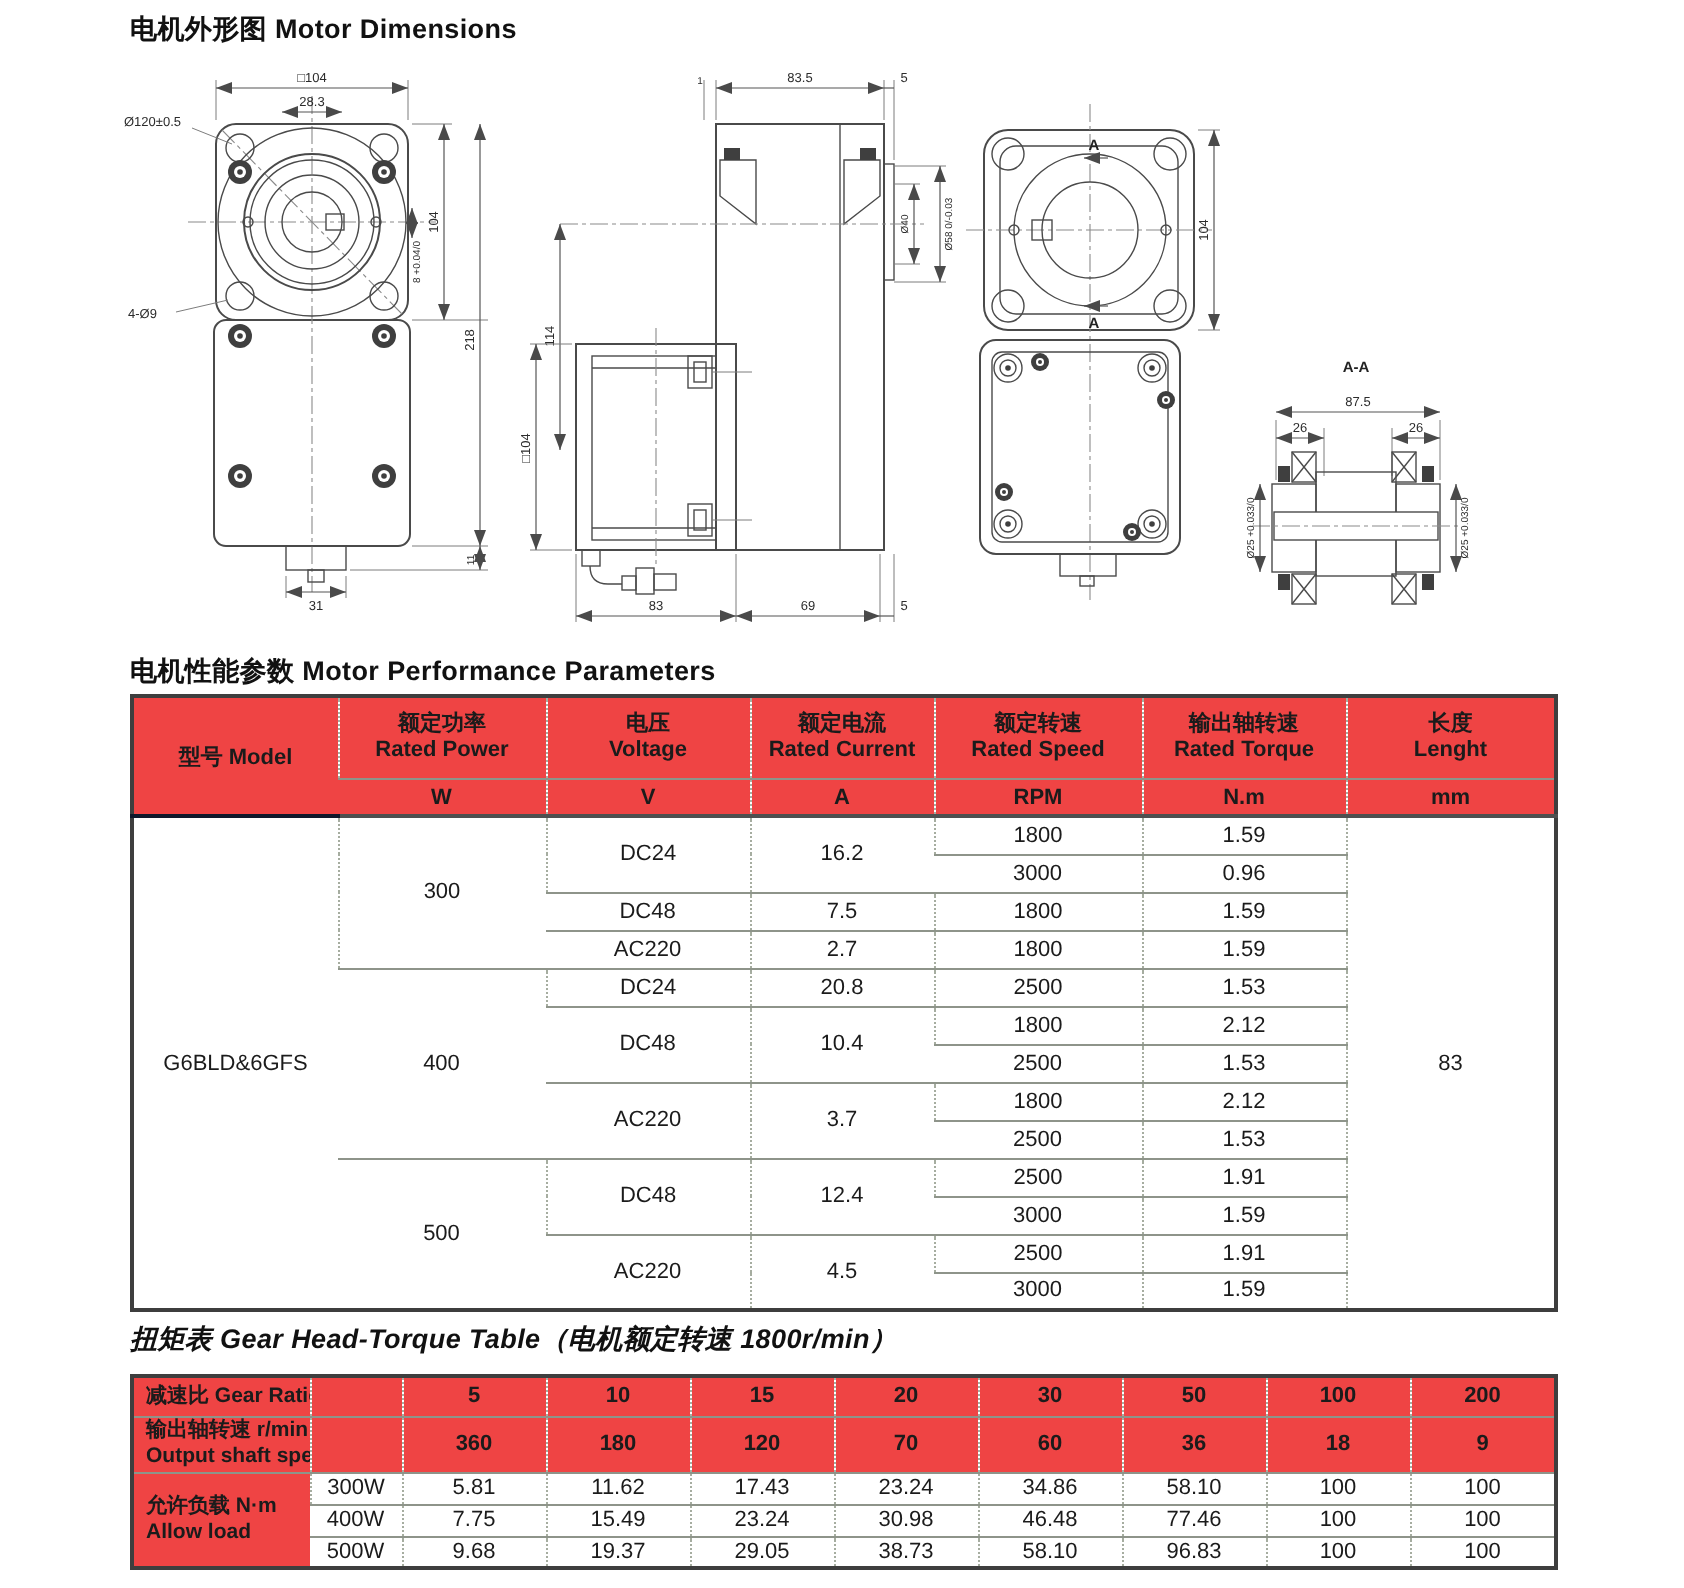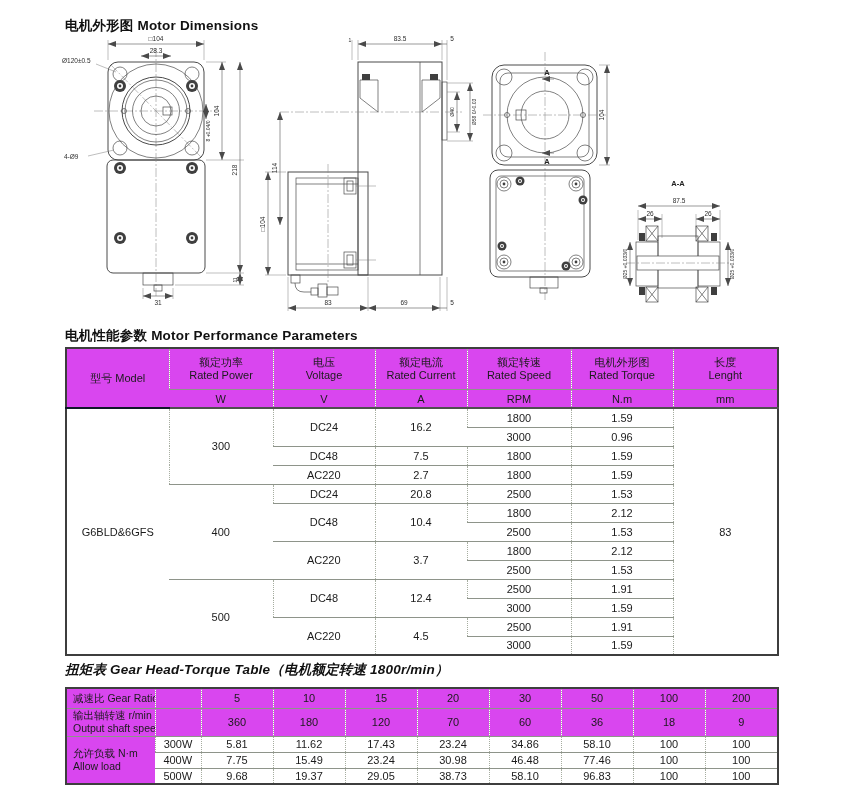--- a/index.html
+++ b/index.html
@@ -5,35 +5,35 @@
   html,body{margin:0;padding:0;}
   body{
     width:842px;height:794px;position:relative;background:#ffffff;
     font-family:"Liberation Sans","DejaVu Sans",sans-serif;color:#1b1b1b;
     overflow:hidden;
   }
   .sec-title{
     position:absolute;left:65px;font-size:13.5px;font-weight:bold;color:#111;
     letter-spacing:0.2px;white-space:nowrap;
   }
-  #title-dimensions{top:17px;}
+  #title-dimensions{top:6px;}
   #title-performance{top:327px;}
   #title-torque{top:661px;font-style:italic;}
 
   #drawing{position:absolute;left:60px;top:26px;}
 
   table{border-collapse:collapse;table-layout:fixed;position:absolute;left:65px;
         font-size:11px;color:#1b1b1b;}
   #perf{top:347px;width:712px;border:2px solid #3e3e3e;}
   #torque{top:687px;width:712px;border:2px solid #3e3e3e;}
   td,th{font-weight:normal;text-align:center;vertical-align:middle;padding:0;
         border-top:1px solid #8e948a;border-left:1px dotted #a6ada0;
         overflow:hidden;}
   td:first-child,th:first-child{border-left:none;}
-  .g{background:#d946ef;}
+  .g{background:#ef4444;font-weight:bold;}
   .hdr-zh{font-size:11px;line-height:1.25;}
   .hdr-en{font-size:11px;line-height:1.2;}
   #perf tr.h1 td,#perf tr.h1 th{height:40px;}
   #perf tr.h2 td{height:17px;border-bottom:2px solid #4f4f4f;}
   th.model-hdr{border-bottom:2px solid #0f172a;}
   #perf tr.b{height:19px;}
   #torque tr.t1{height:20px;}
   #torque tr.t2{height:28px;}
   #torque tr.t3{height:16px;}
   #torque td.lab{text-align:left;padding-left:6px;white-space:nowrap;
@@ -349,21 +349,21 @@
     </td>
     <td class="g">
       <div class="hdr-zh">额定电流</div>
       <div class="hdr-en">Rated Current</div>
     </td>
     <td class="g">
       <div class="hdr-zh">额定转速</div>
       <div class="hdr-en">Rated Speed</div>
     </td>
     <td class="g">
-      <div class="hdr-zh">电机外形图</div>
+      <div class="hdr-zh">输出轴转速</div>
       <div class="hdr-en">Rated Torque</div>
     </td>
     <td class="g">
       <div class="hdr-zh">长度</div>
       <div class="hdr-en">Lenght</div>
     </td>
   </tr>
   <tr class="h2">
     <td class="g">W</td>
     <td class="g">V</td>

